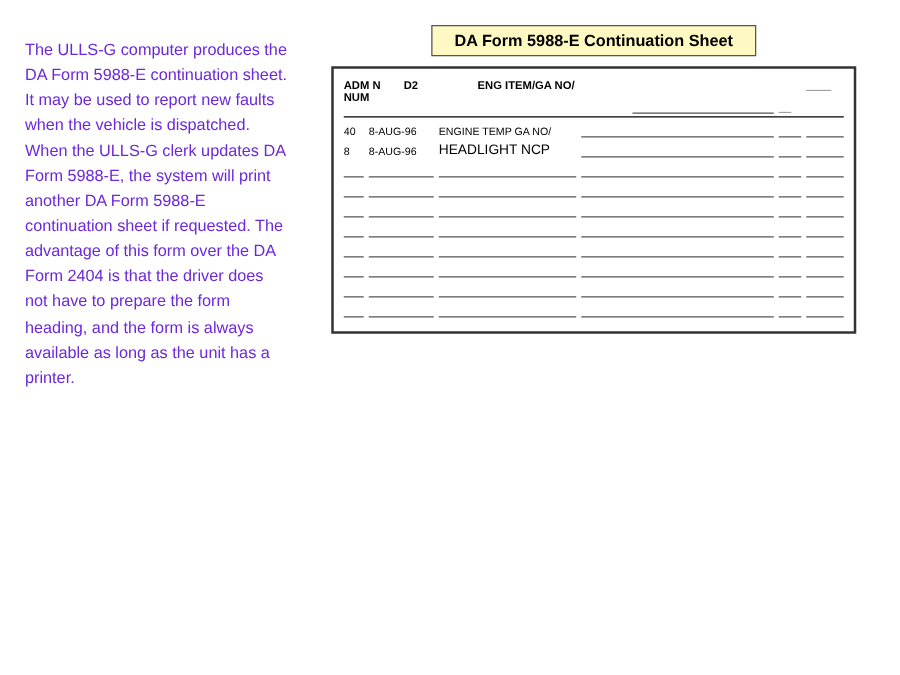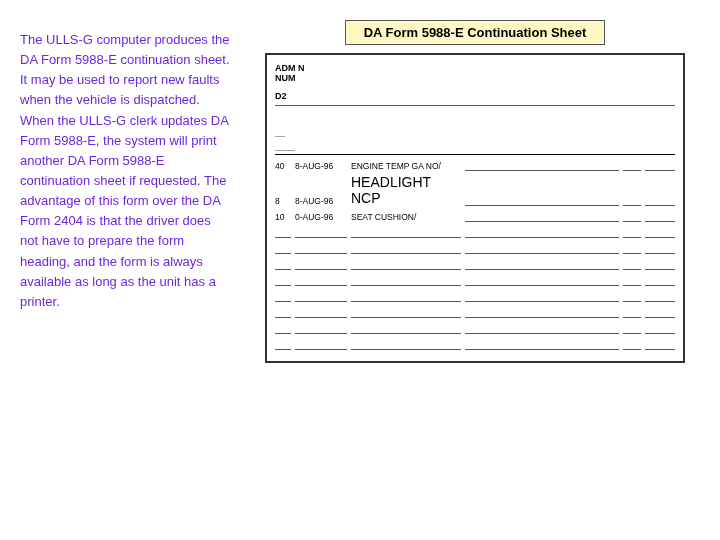--- a/index.html
+++ b/index.html
@@ -54,21 +54,20 @@
     }
 
     .form-header-row {
       display: flex;
       font-size: 9px;
       font-weight: bold;
       border-bottom: 1px solid #000;
       padding-bottom: 2px;
       margin-bottom: 3px;
       gap: 4px;
-      flex-direction: column;
     }
 
     .col-adm { width: 30px; }
     .col-date { width: 55px; }
     .col-eng { width: 120px; }
 
     .form-data-row {
       display: flex;
       font-size: 8.5px;
       align-items: flex-end;
@@ -113,51 +112,44 @@
 
 <div class="right-panel">
   <div class="form-title-box">DA Form 5988-E  Continuation Sheet</div>
 
   <div class="form-image-box">
 
     <div class="form-header-row">
       <span class="col-adm">ADM N NUM</span>
       <span style="width:10px"></span>
       <span class="col-date">D2</span>
+      <span class="col-eng">ENG ITEM/GA NO/</span>
       <span style="flex:1; border-bottom:1px solid #555;"></span>
       <span style="width:18px;margin-top:18px;">__</span>
       <span style="width:30px;">____</span>
     </div>
 
     <div class="form-data-row">
       <span style="width:16px; font-size:8.5px;">40</span>
       <span style="width:52px; font-size:8.5px;">8-AUG-96</span>
       <span style="width:110px; font-size:8.5px;">ENGINE TEMP GA NO/</span>
       <div class="underline-field"></div>
       <div class="underline-sm"></div>
       <div class="underline-md"></div>
     </div>
 
     <div class="form-data-row">
       <span style="width:16px; font-size:8.5px;">8</span>
       <span style="width:52px; font-size:8.5px;">8-AUG-96</span>
-      <span style="width:110px; font-size:14px;">HEADLIGHT NCP</span>
-      <div class="underline-field"></div>
-      <div class="underline-sm"></div>
-      <div class="underline-md"></div>
-    </div>
-
-    <div class="form-data-row">
-      <span style="width:16px; font-size:8.5px;">10</span>
-      <span style="width:52px; font-size:8.5px;">0-AUG-96</span>
-      <span style="width:110px; font-size:8.5px;">SEAT CUSHION/</span>
-      <div class="underline-field"></div>
-      <div class="underline-sm"></div>
-      <div class="underline-md"></div>
-    </div>
+      <span style="width:110px; font-size:11px;">HEADLIGHT NCP</span>
+      <div class="underline-field"></div>
+      <div class="underline-sm"></div>
+      <div class="underline-md"></div>
+    </div>
+
 
     <div class="empty-row">
       <div style="width:16px; border-bottom:1px solid #555; height:10px;"></div>
       <div style="width:52px; border-bottom:1px solid #555; height:10px;"></div>
       <div style="width:110px; border-bottom:1px solid #555; height:10px;"></div>
       <div class="underline-field"></div>
       <div class="underline-sm"></div>
       <div class="underline-md"></div>
     </div>
     <div class="empty-row">

